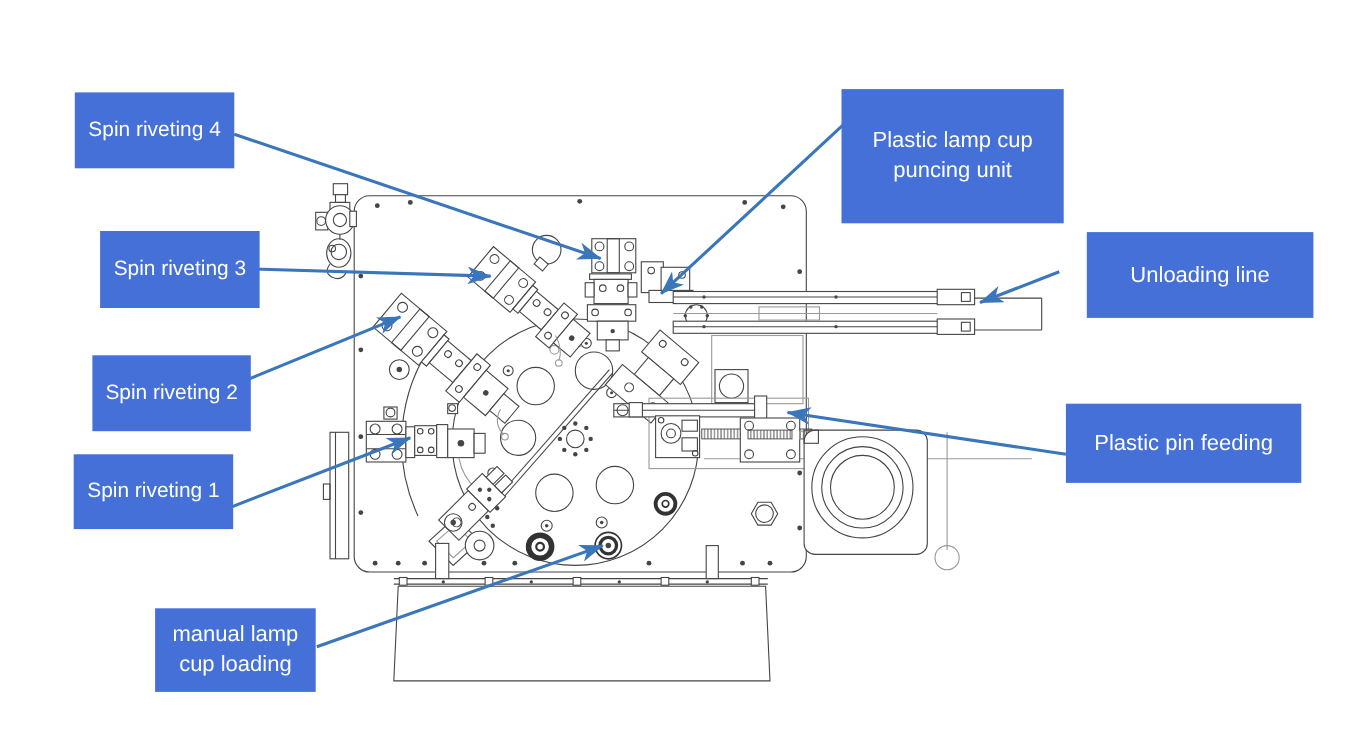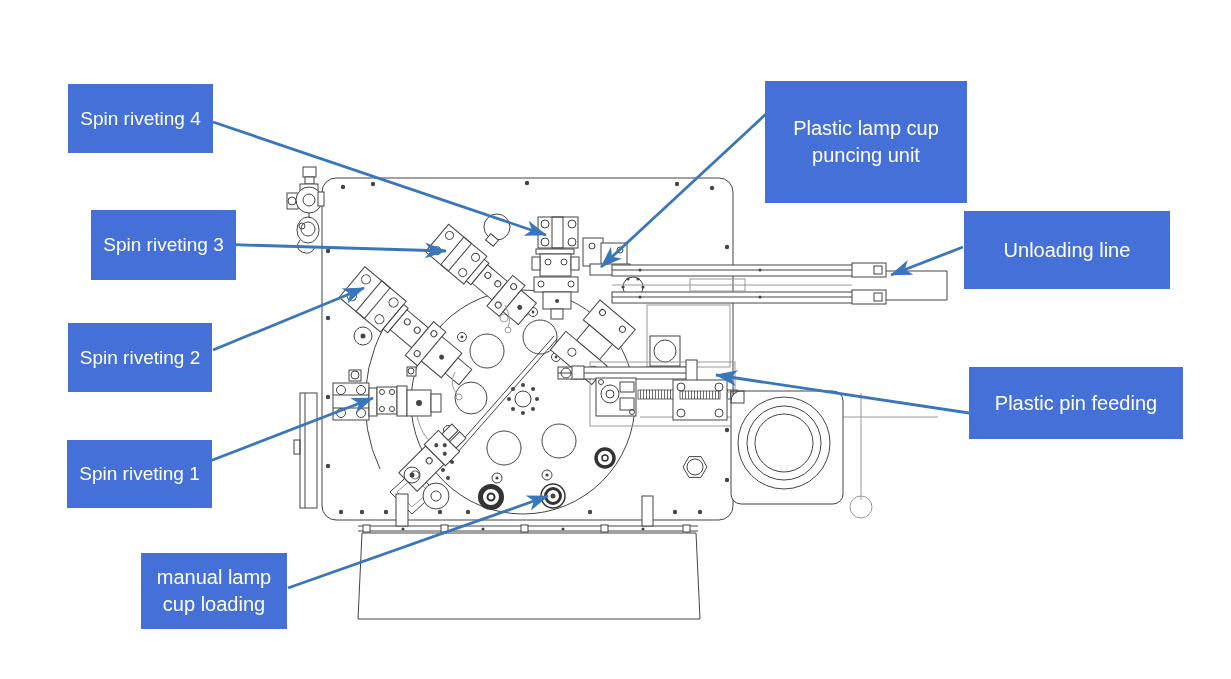--- a/index.html
+++ b/index.html
@@ -383,24 +383,24 @@
       <line class="ar" marker-end="url(#ah)" x1="766" y1="114" x2="601" y2="267"></line>
       <line class="ar" marker-end="url(#ah)" x1="963" y1="247" x2="891" y2="275"></line>
       <line class="ar" marker-end="url(#ah)" x1="969" y1="413" x2="716" y2="375"></line>
     </g>
   </svg>
 
   <div class="lbl" style="left:68px;top:84px;width:145px;height:69px;">Spin riveting 4</div>
 
   <div class="lbl" style="left:67px;top:210px;width:145px;height:70px;margin-left:24px;">Spin riveting 3</div>
 
-  <div class="lbl" style="left:68px;top:323px;width:144px;height:69px;">Spin riveting 2</div>
-
-  <div class="lbl" style="left:67px;top:440px;width:145px;height:68px;">Spin riveting 1</div>
+  <div class="lbl" style="left:84px;top:323px;width:144px;height:69px;">Spin riveting 2</div>
+
+  <div class="lbl" style="left:67px;top:413px;width:145px;height:68px;">Spin riveting 1</div>
 
   <div class="lbl big" style="left:141px;top:525px;width:146px;height:76px;margin-top:28px;">manual lamp cup loading</div>
 
   <div class="lbl big" style="left:765px;top:81px;width:202px;height:122px;padding:4px 24px;">Plastic lamp cup puncing unit</div>
 
-  <div class="lbl big" style="left:964px;top:211px;width:206px;height:78px;">Unloading line</div>
+  <div class="lbl big" style="left:988px;top:211px;width:206px;height:78px;">Unloading line</div>
 
   <div class="lbl big" style="left:969px;top:367px;width:214px;height:72px;">Plastic pin feeding</div>
 </div>
 
 </body></html>

